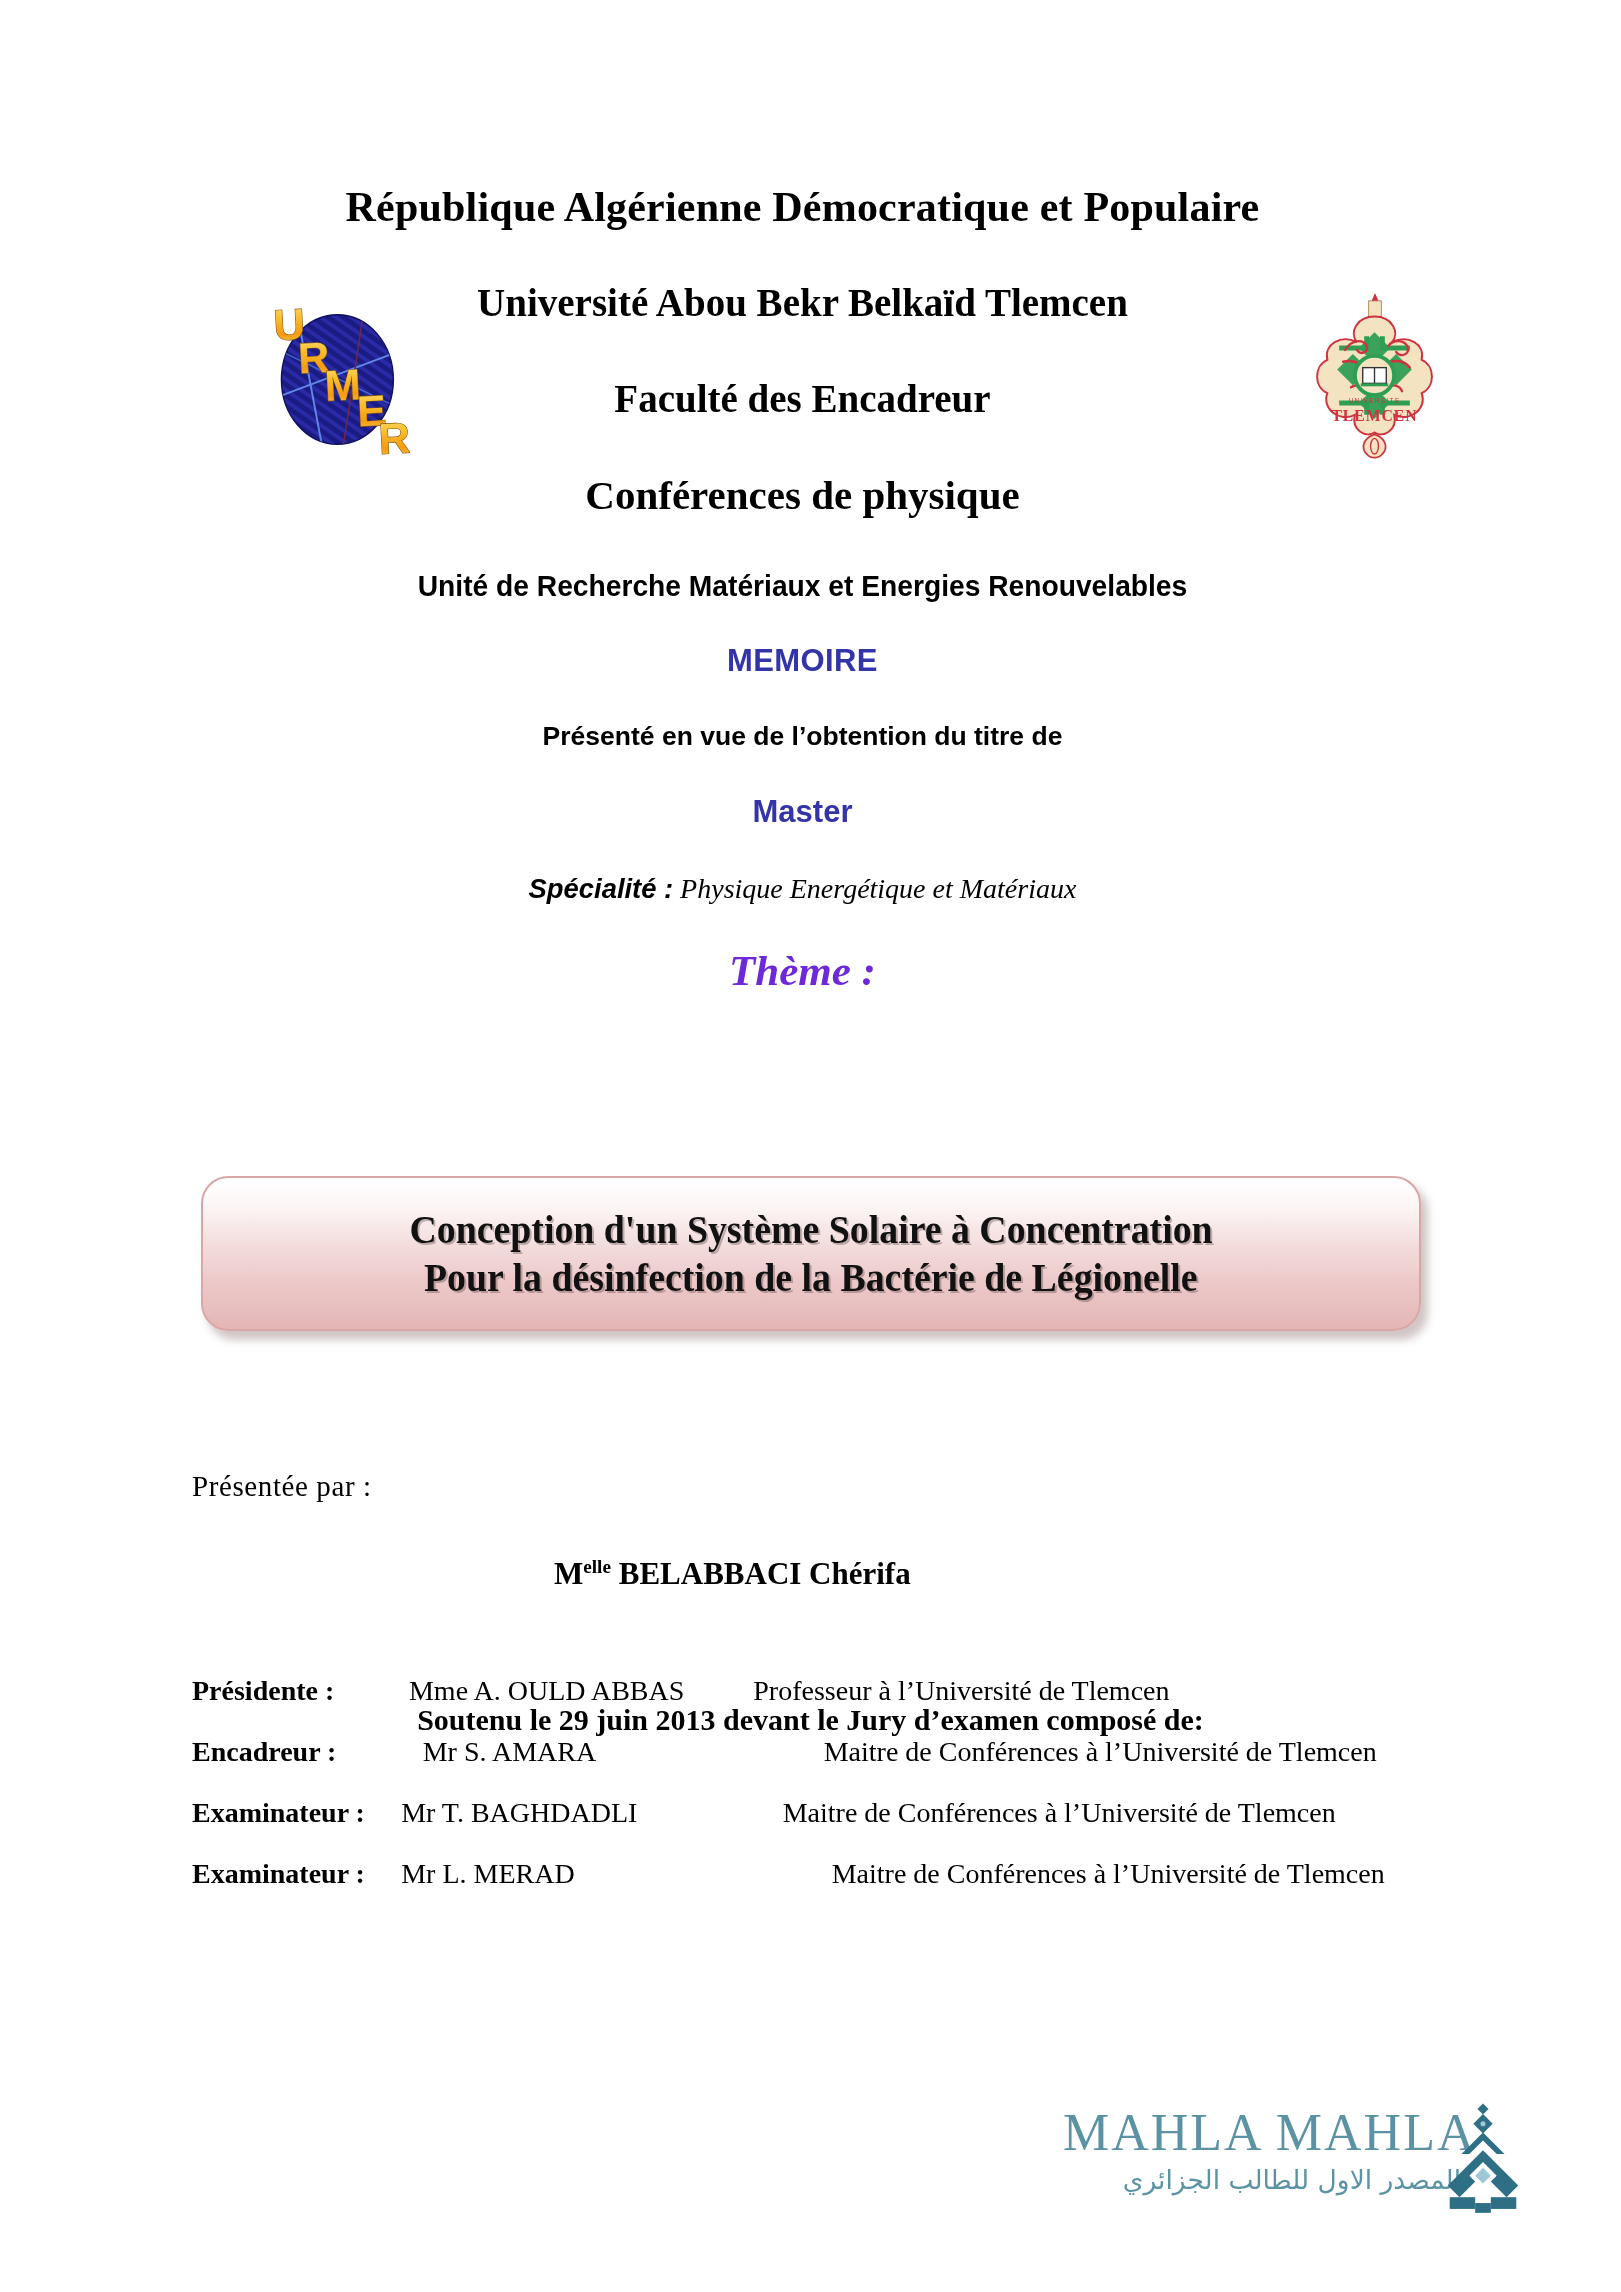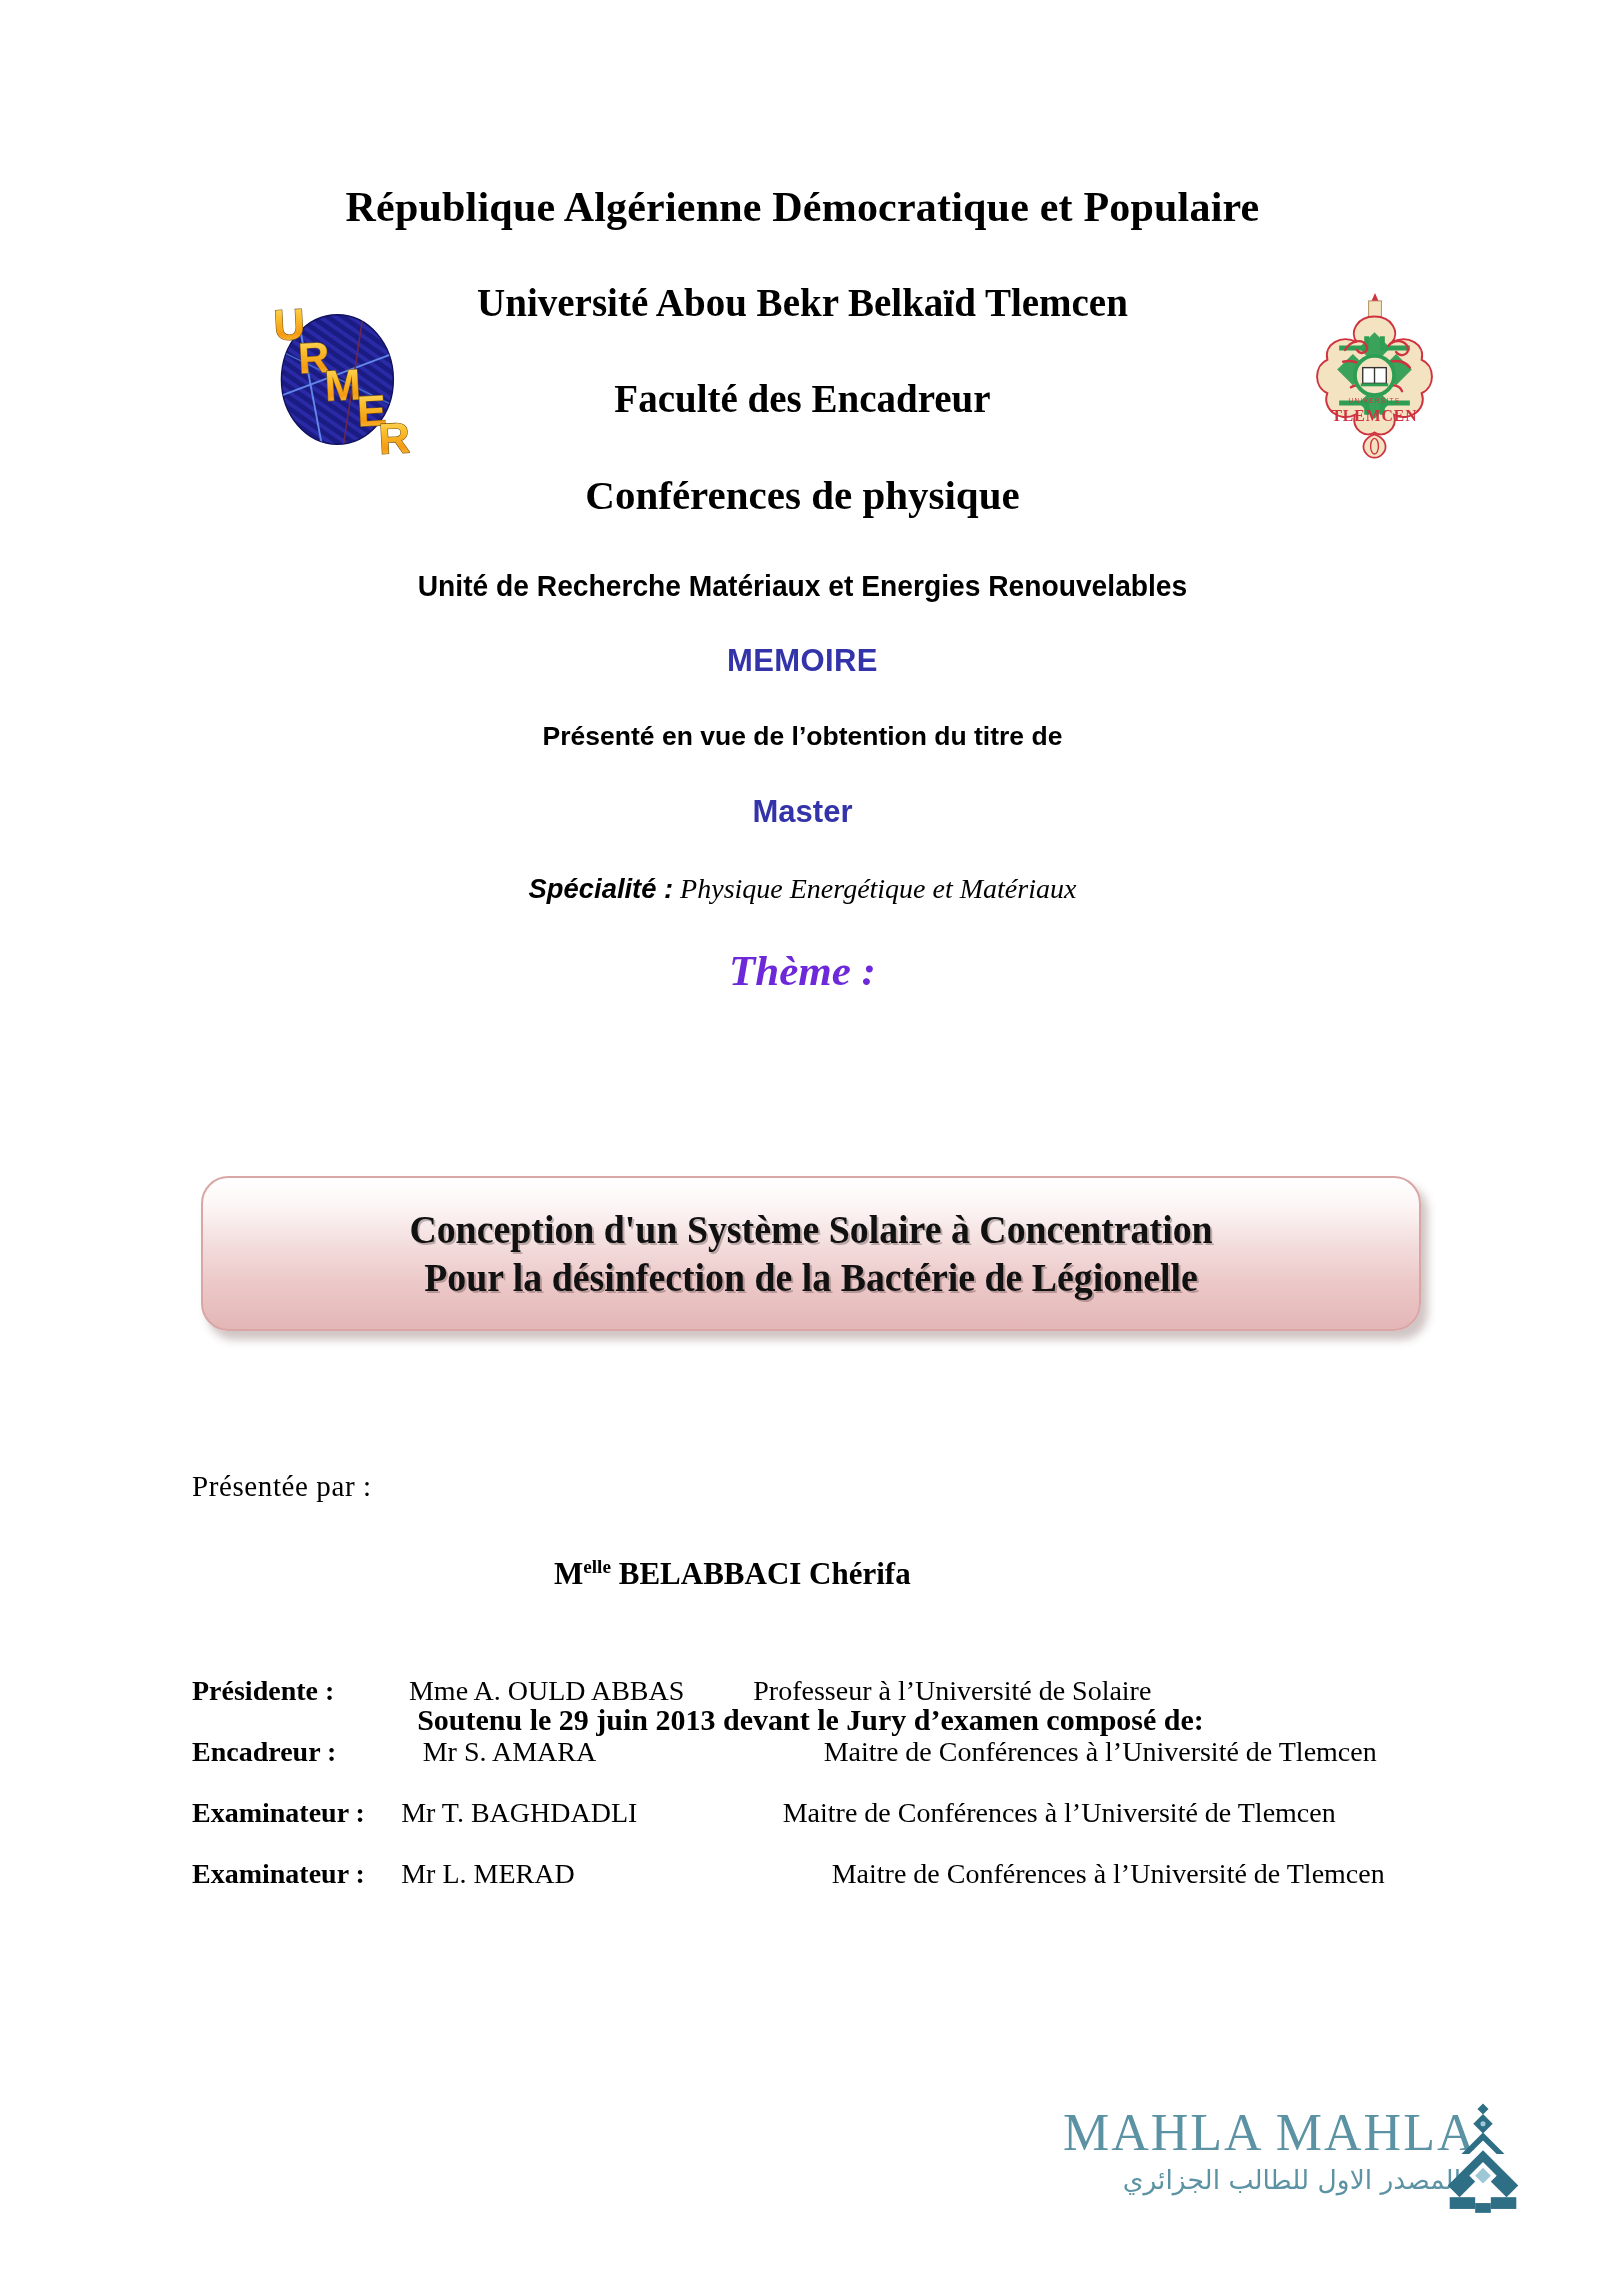--- a/index.html
+++ b/index.html
@@ -173,20 +173,21 @@
     border: 2.9px solid #d9a6a6;
     background: linear-gradient(to bottom,
                 #ffffff 0%,
                 #fdf6f6 18%,
                 #f3dcdc 45%,
                 #ecc8c8 70%,
                 #e4b6b6 100%);
     box-shadow: 6.9px 8.8px 8.8px rgba(140,110,110,0.40);
     display: flex;
     flex-direction: column;
+    align-items: center;
     justify-content: center;
   }
   .title-line {
     font-family: "Liberation Serif", serif;
     font-weight: bold;
     font-size: 39px;
     line-height: 1.22;
     text-align: center;
     color: #111111;
     text-shadow: 2px 2px 0 rgba(60,40,40,0.30);
@@ -429,21 +430,21 @@
     <span>BELABBACI  Chérifa</span>
   </div>
 
   <div class="soutenu">Soutenu le 29 juin 2013 devant le Jury d’examen composé de:</div>
 
   <table class="jury-table">
     <tbody>
       <tr class="r1">
         <td class="jury-role">Présidente :</td>
         <td class="jury-name">Mme A. OULD ABBAS</td>
-        <td class="jury-title">Professeur à l’Université de Solaire</td>
+        <td class="jury-title">Professeur à l’Université de Tlemcen</td>
       </tr>
       <tr class="r2">
         <td class="jury-role">Encadreur :</td>
         <td class="jury-name">Mr S. AMARA</td>
         <td class="jury-title">Maitre de Conférences à l’Université de Tlemcen</td>
       </tr>
       <tr class="r3">
         <td class="jury-role">Examinateur :</td>
         <td class="jury-name">Mr T. BAGHDADLI</td>
         <td class="jury-title">Maitre de Conférences à l’Université de Tlemcen</td>

